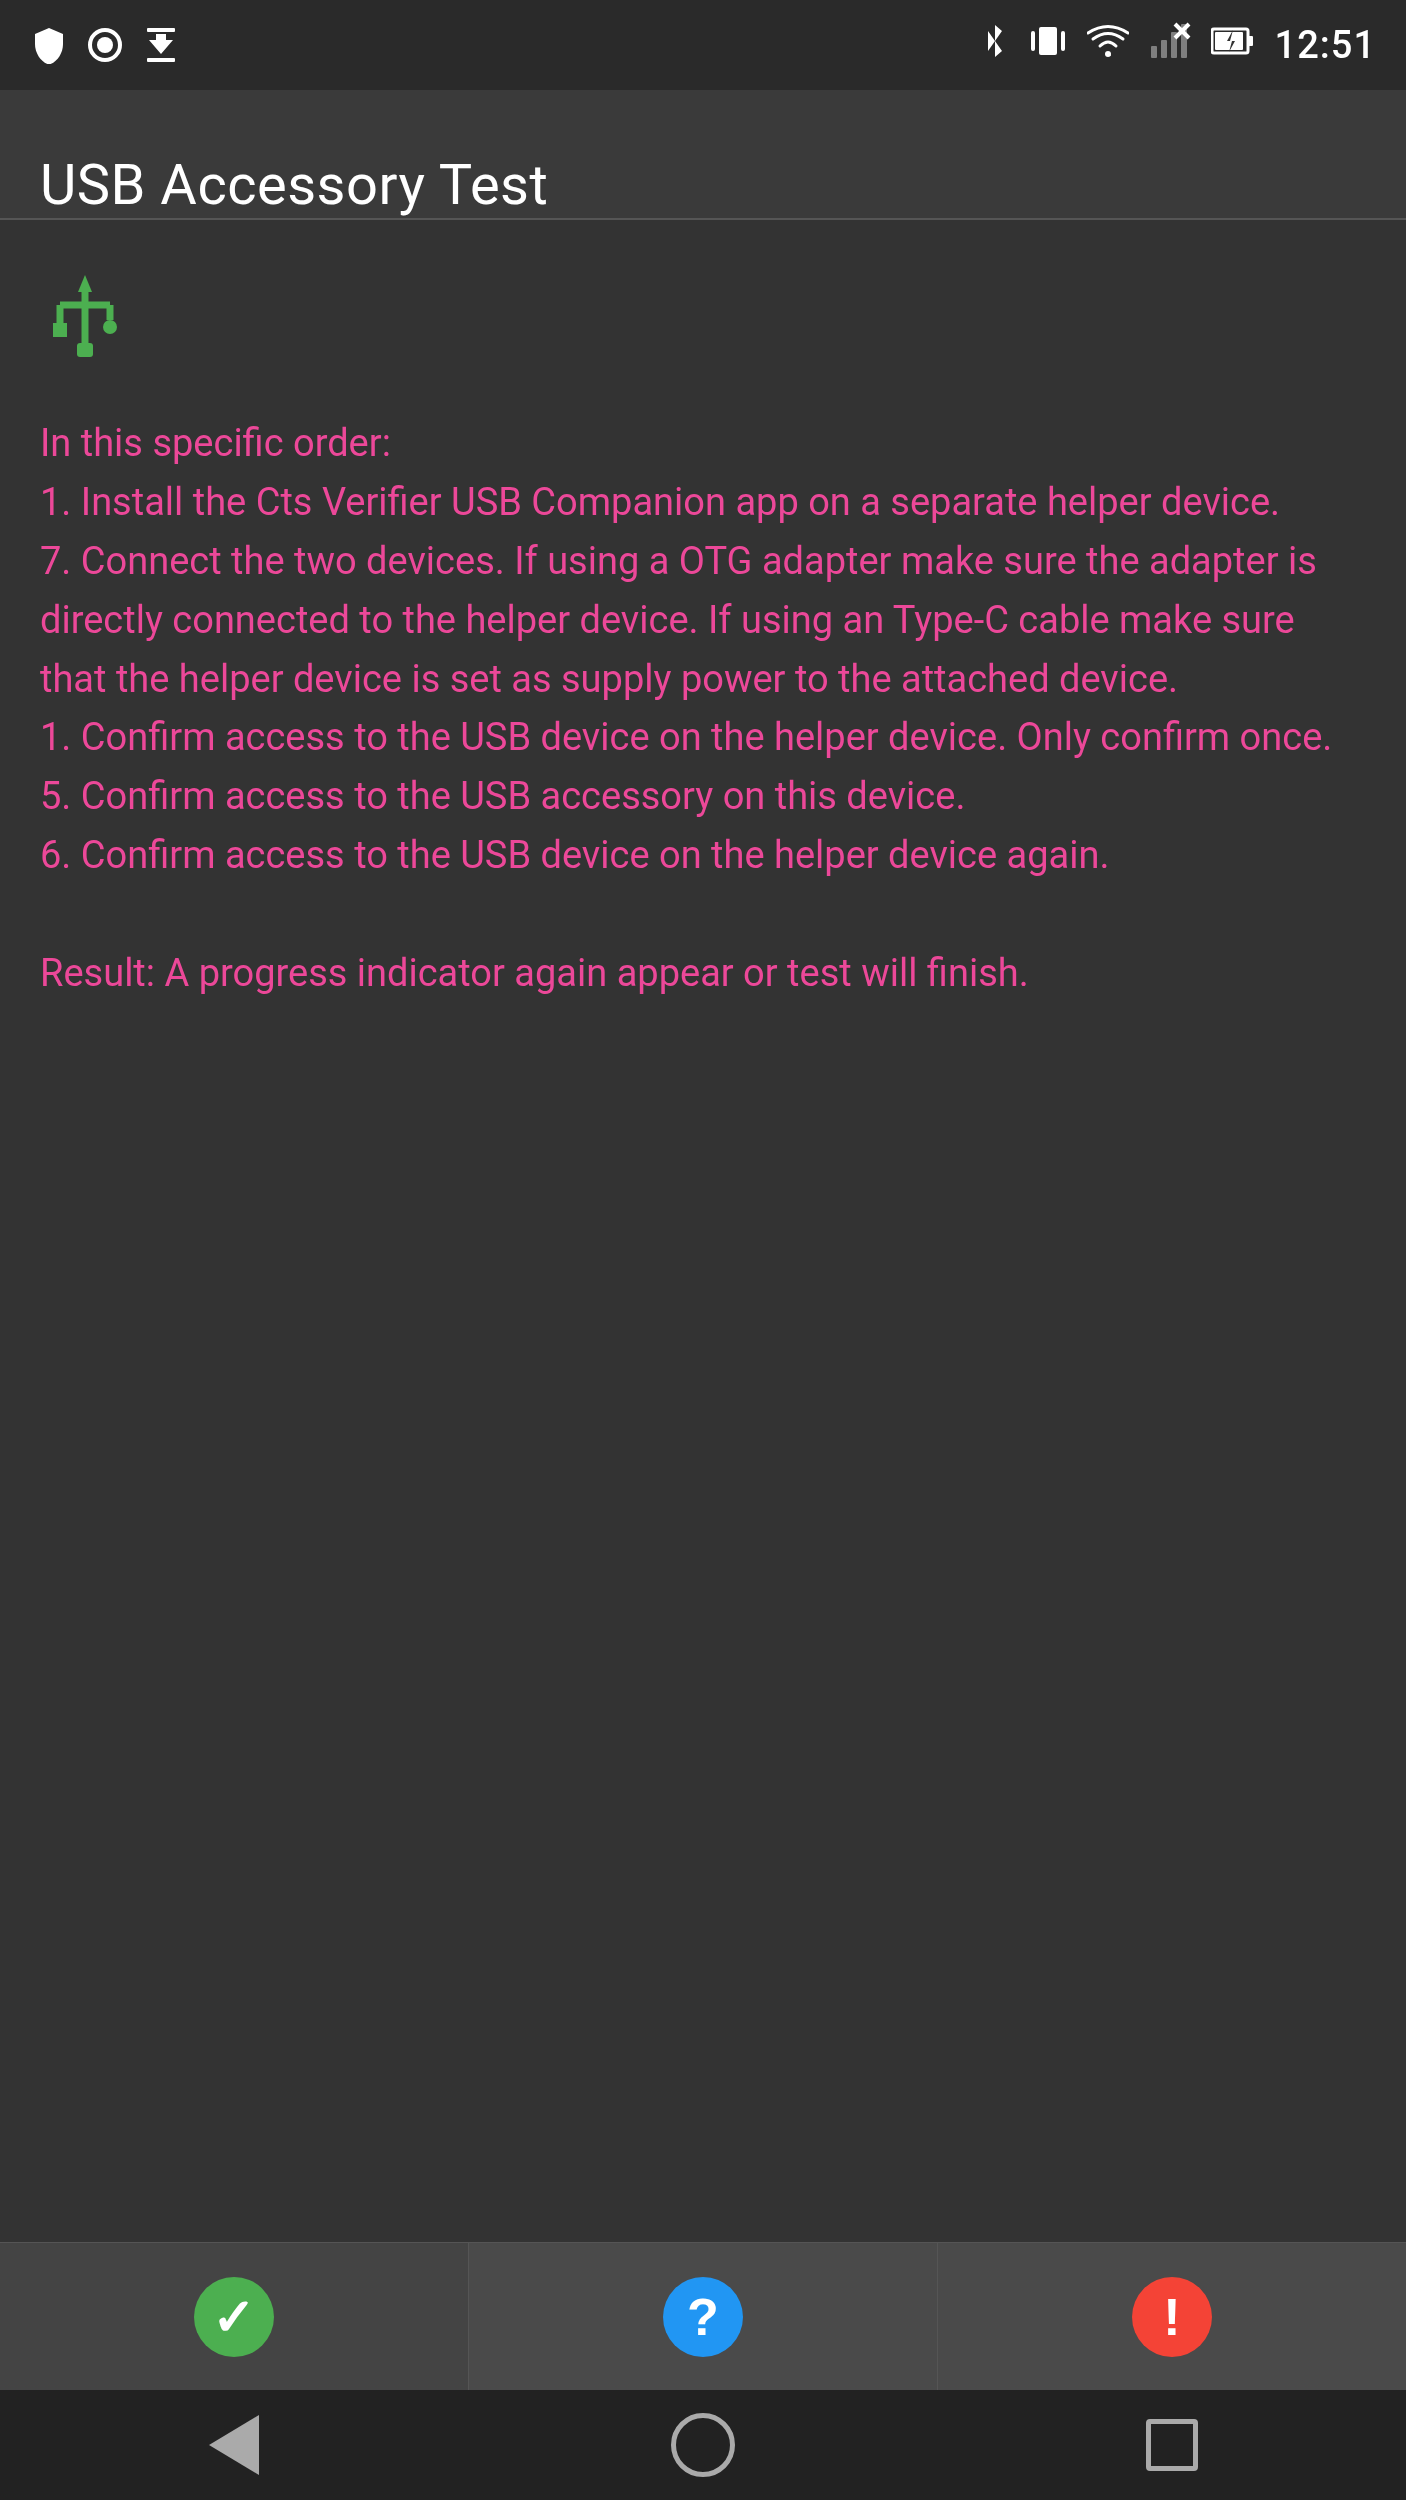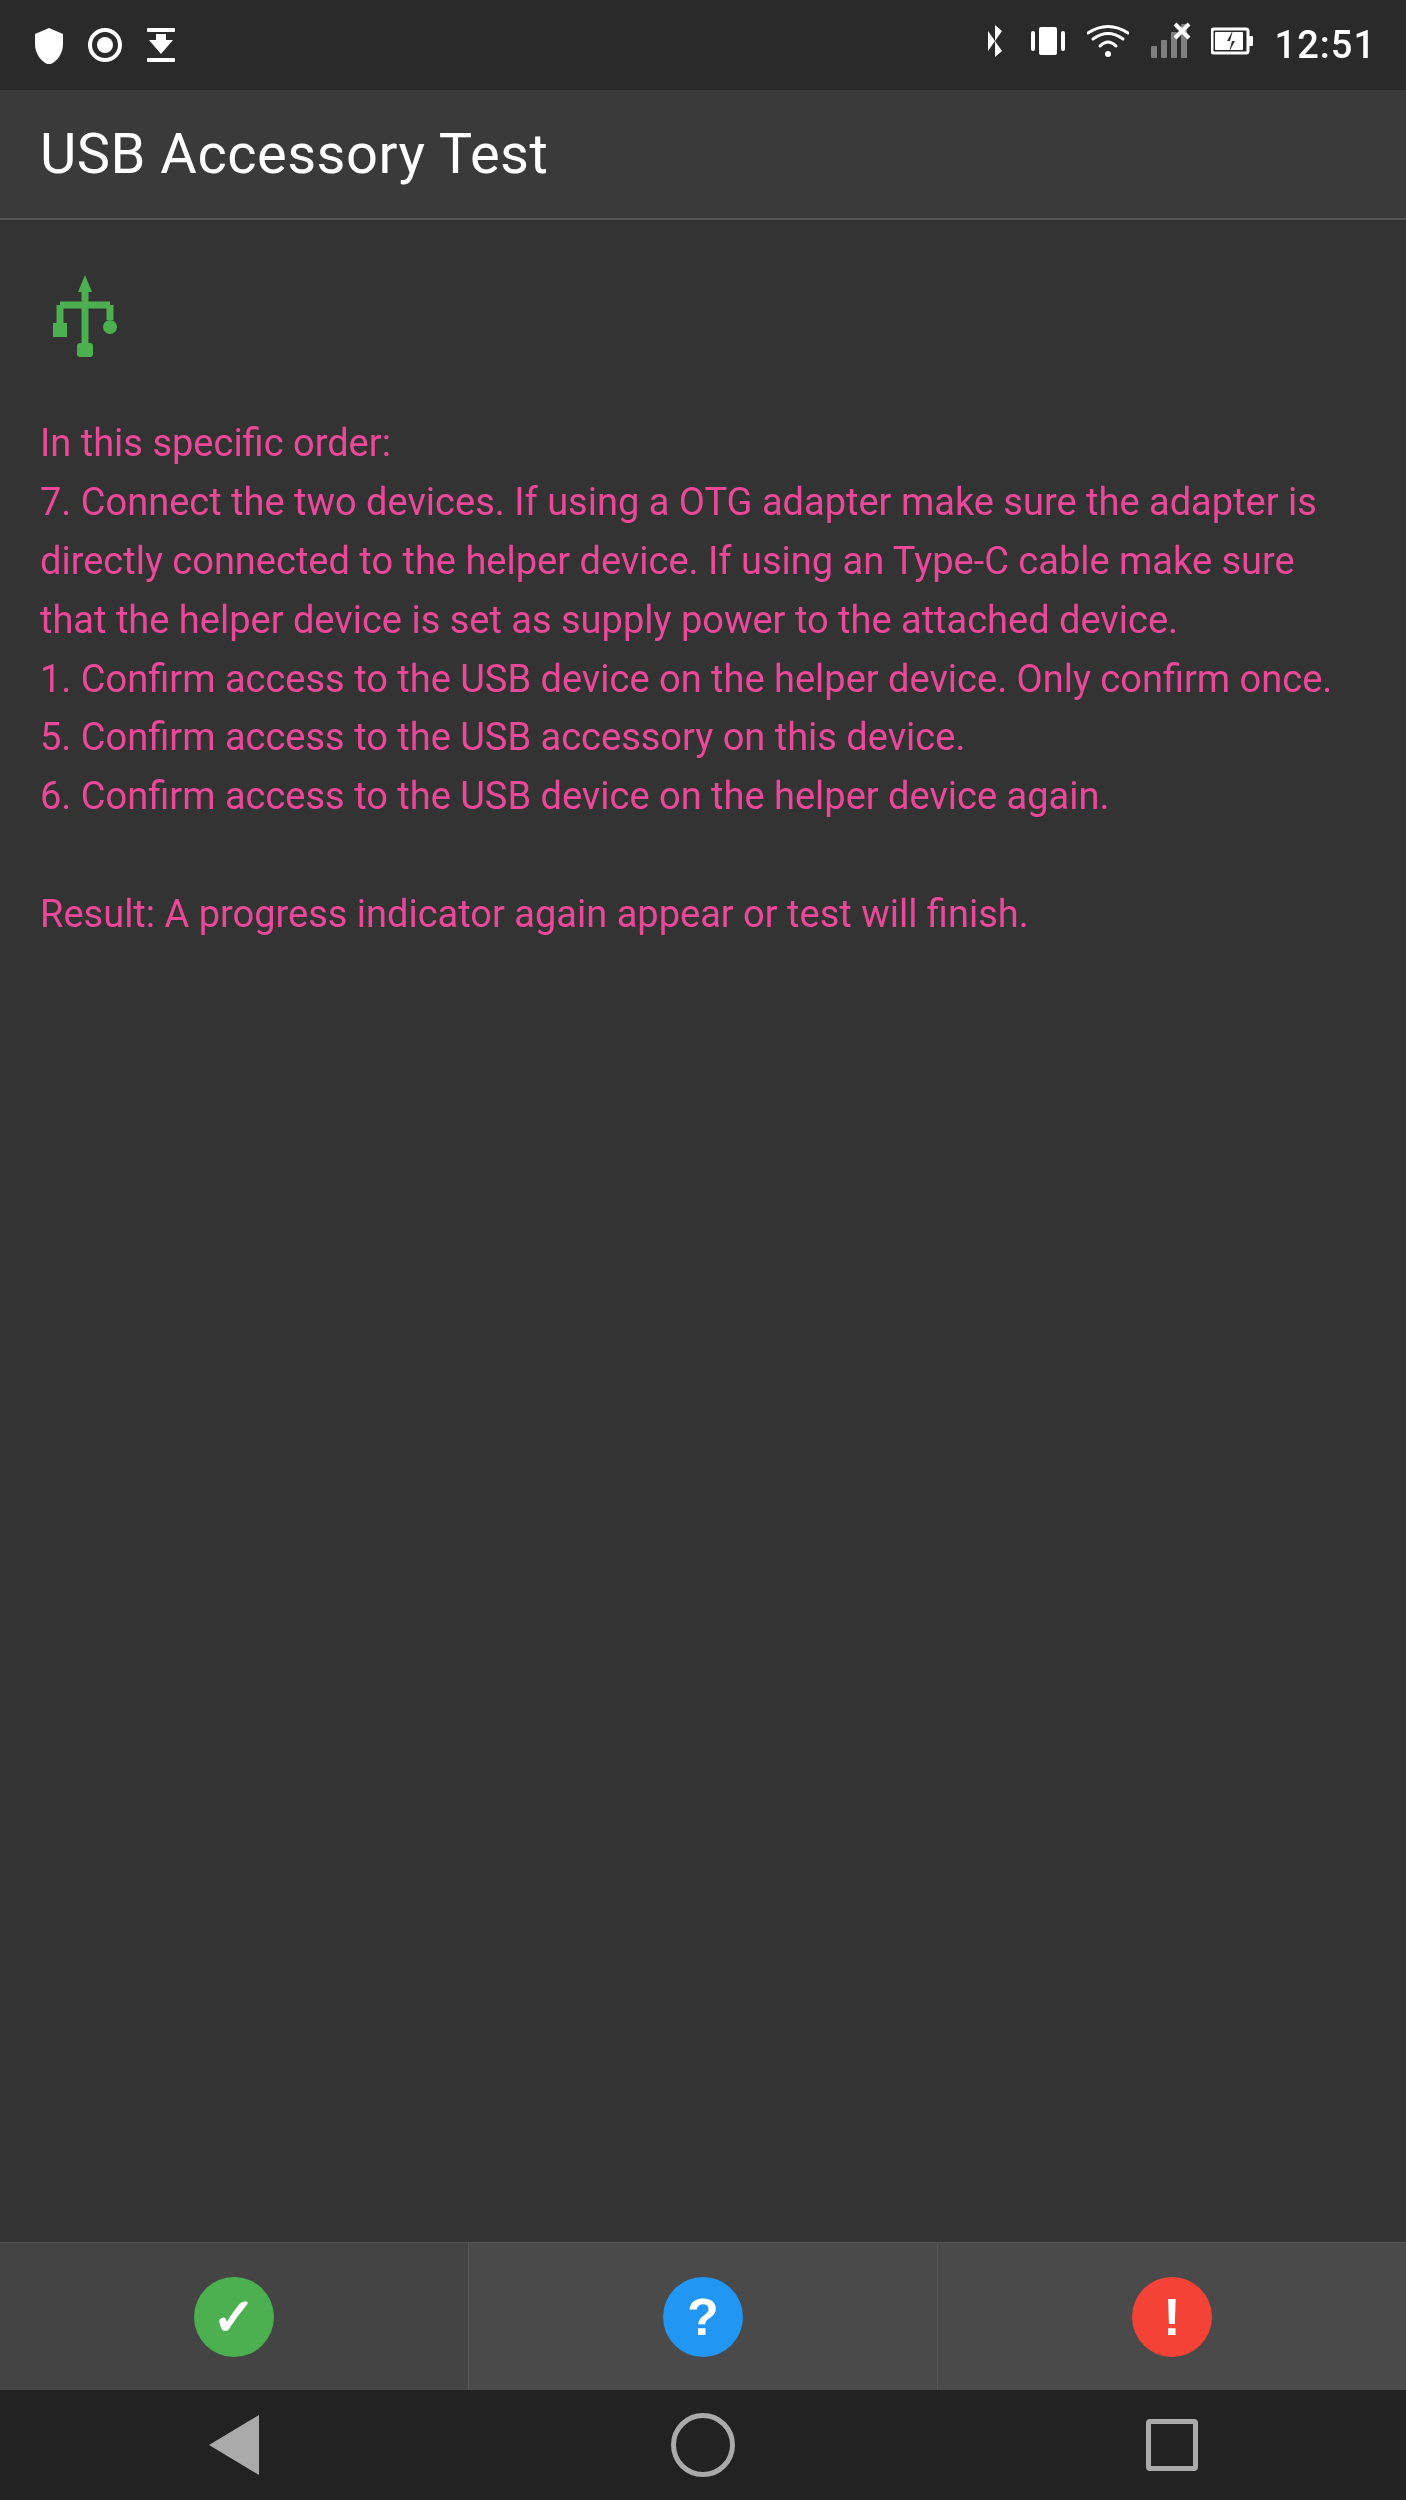--- a/index.html
+++ b/index.html
@@ -61,22 +61,22 @@
       color: #ffffff;
       letter-spacing: 1px;
     }
 
     
     .app-bar {
       width: 100%;
       height: 130px;
       background-color: #3a3a3a;
       display: flex;
-      align-items: center;
-      padding: 16px 40px;
+      align-items: flex-end;
+      padding: 0 40px;
       border-bottom: 2px solid #555555;
       flex-shrink: 0;
     }
 
     .app-title {
       font-size: 56px;
       font-weight: 400;
       color: #ffffff;
       letter-spacing: 0.5px;
     }
@@ -307,20 +307,21 @@
 
         <polygon points="45,5 38,22 52,22" fill="#4caf50"></polygon>
 
         <rect x="37" y="73" width="16" height="14" rx="3" fill="#4caf50"></rect>
       </svg>
     </div>
   </div>
 
   <div class="instructions-text">
     <p>In this specific order:</p>
+    <p>1. Install the Cts Verifier USB Companion app on a separate helper device.</p>
     <p>7. Connect the two devices. If using a OTG adapter make sure the adapter is directly connected to the helper device. If using an Type-C cable make sure that the helper device is set as supply power to the attached device.</p>
     <p>1. Confirm access to the USB device on the helper device. Only confirm once.</p>
     <p>5. Confirm access to the USB accessory on this device.</p>
     <p>6. Confirm access to the USB device on the helper device again.</p>
     <br>
     <p>Result: A progress indicator again appear or test will finish.</p>
   </div>
 </div>
 
 <div class="bottom-buttons">

